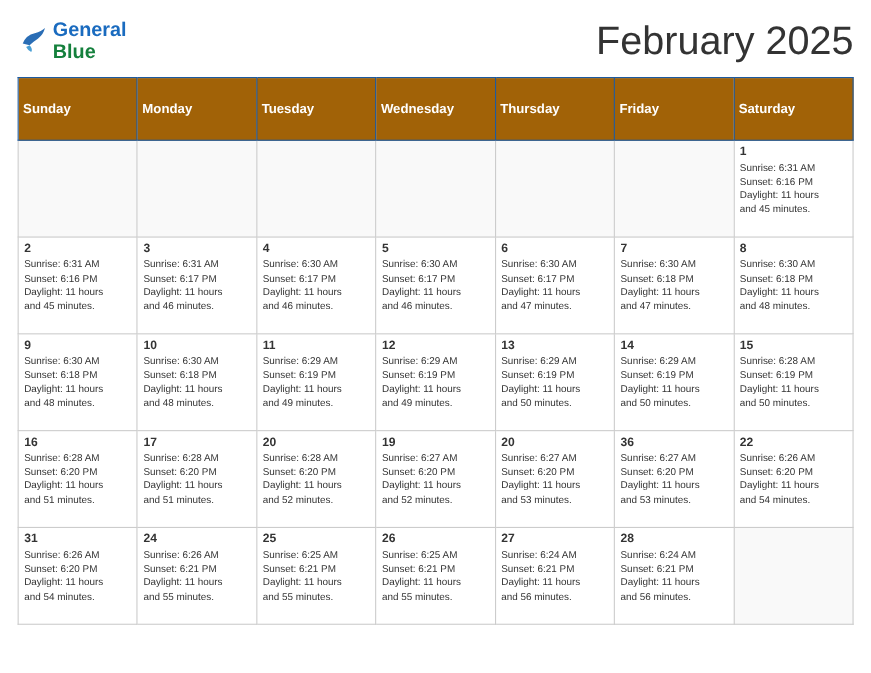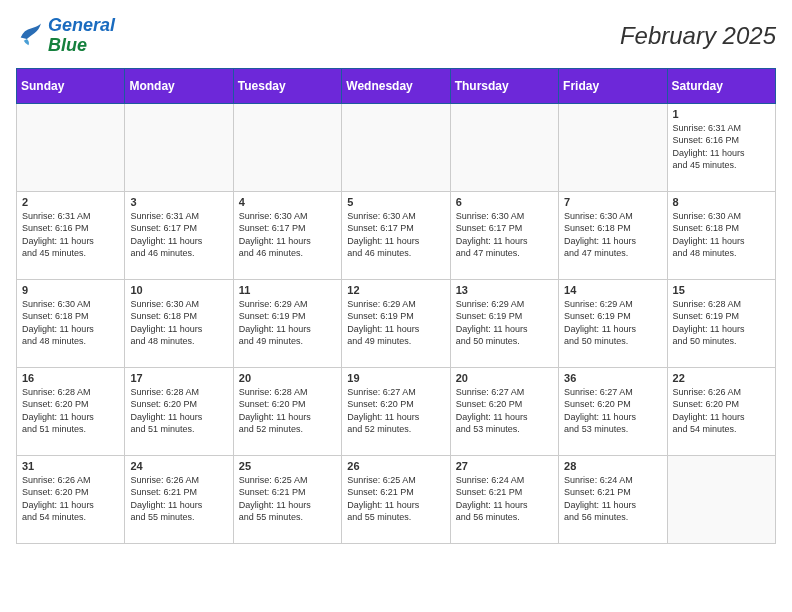--- a/index.html
+++ b/index.html
@@ -6,23 +6,22 @@
     body {
       font-family: Arial, sans-serif;
       background: #fff;
       width: 792px;
       min-height: 612px;
       padding: 16px;
     }
     .header {
       display: flex;
       justify-content: space-between;
-      align-items: center;
+      align-items: flex-end;
       margin-bottom: 12px;
-      font-style: italic;
     }
     .logo {
       display: flex;
       align-items: center;
       gap: 4px;
     }
     .logo-text {
       font-size: 18px;
       font-weight: bold;
       color: #333;
@@ -32,39 +31,39 @@
       color: #1a6bbf;
     }
     .logo-bird {
       width: 28px;
       height: 28px;
     }
     .title-block {
       text-align: right;
     }
     .month-title {
-      font-size: 24px;
+      font-size: 36px;
       font-weight: normal;
       color: #333;
     }
     .subtitle {
       font-size: 14px;
       color: #555;
     }
     .calendar-table {
       width: 100%;
       border-collapse: collapse;
       border: 1px solid #ccc;
     }
     .calendar-table th {
-      background-color: #6d28d9;
+      background-color: #a16207;
       color: #fff;
       font-size: 12px;
       font-weight: bold;
-      padding: 10px 4px;
+      padding: 21px 4px;
       text-align: left;
       border: 1px solid #1e5a9e;
     }
     .calendar-table td {
       vertical-align: top;
       border: 1px solid #ccc;
       padding: 4px 5px;
       width: 108px;
       height: 88px;
       font-size: 9.5px;

